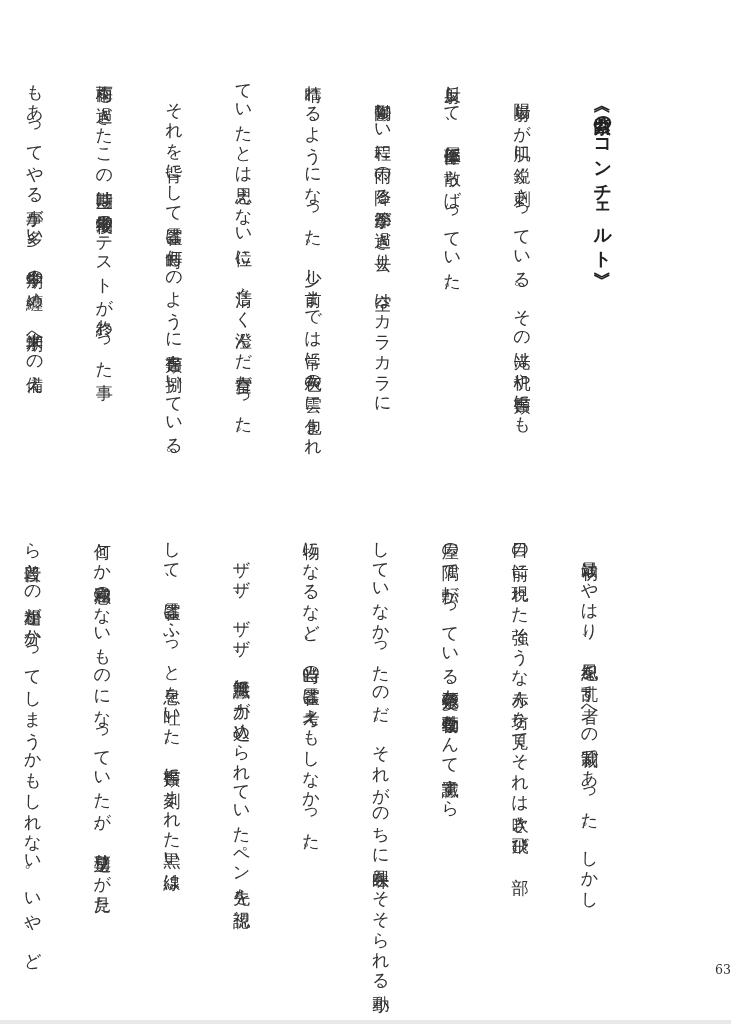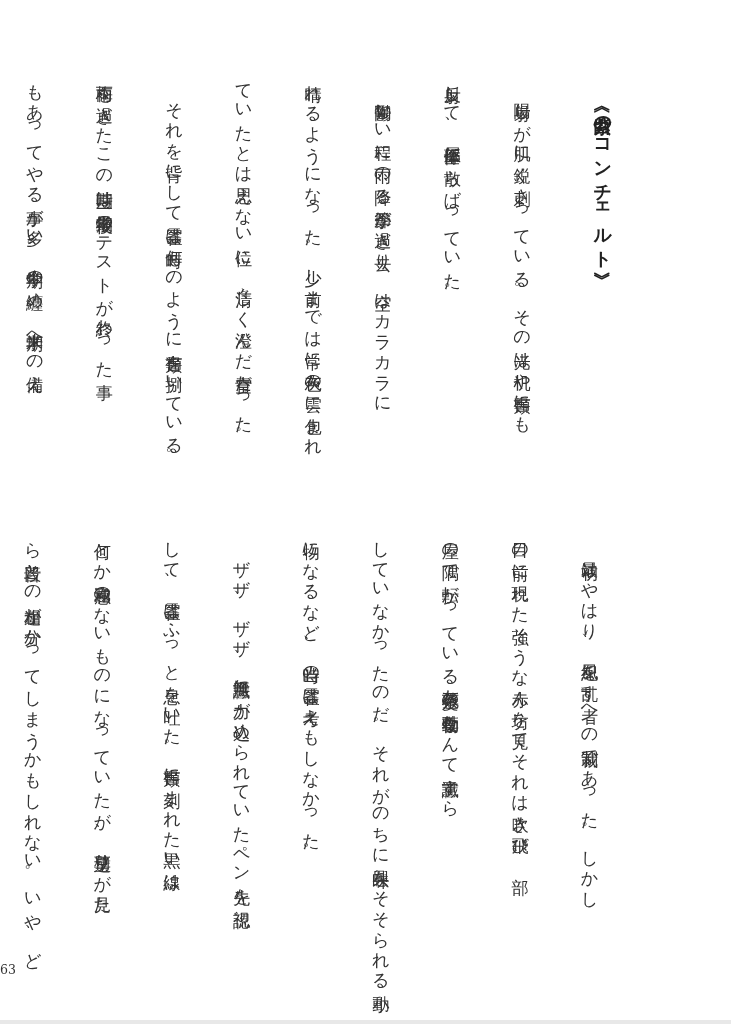--- a/index.html
+++ b/index.html
@@ -59,21 +59,21 @@
     font-family: "DejaVu Sans", "Liberation Sans", sans-serif;
   }
   .line {
     display: block;
   }
   .page-number {
     position: absolute;
     top: 962px;
     left: 0;
     width: 731px;
-    text-align: left;
+    text-align: right;
     font-size: 12.5px;
     color: #333333;
     font-family: "DejaVu Serif", "Liberation Serif", serif;
   }
 </style>
 </head>
 <body>
 
 <div class="page">
 

